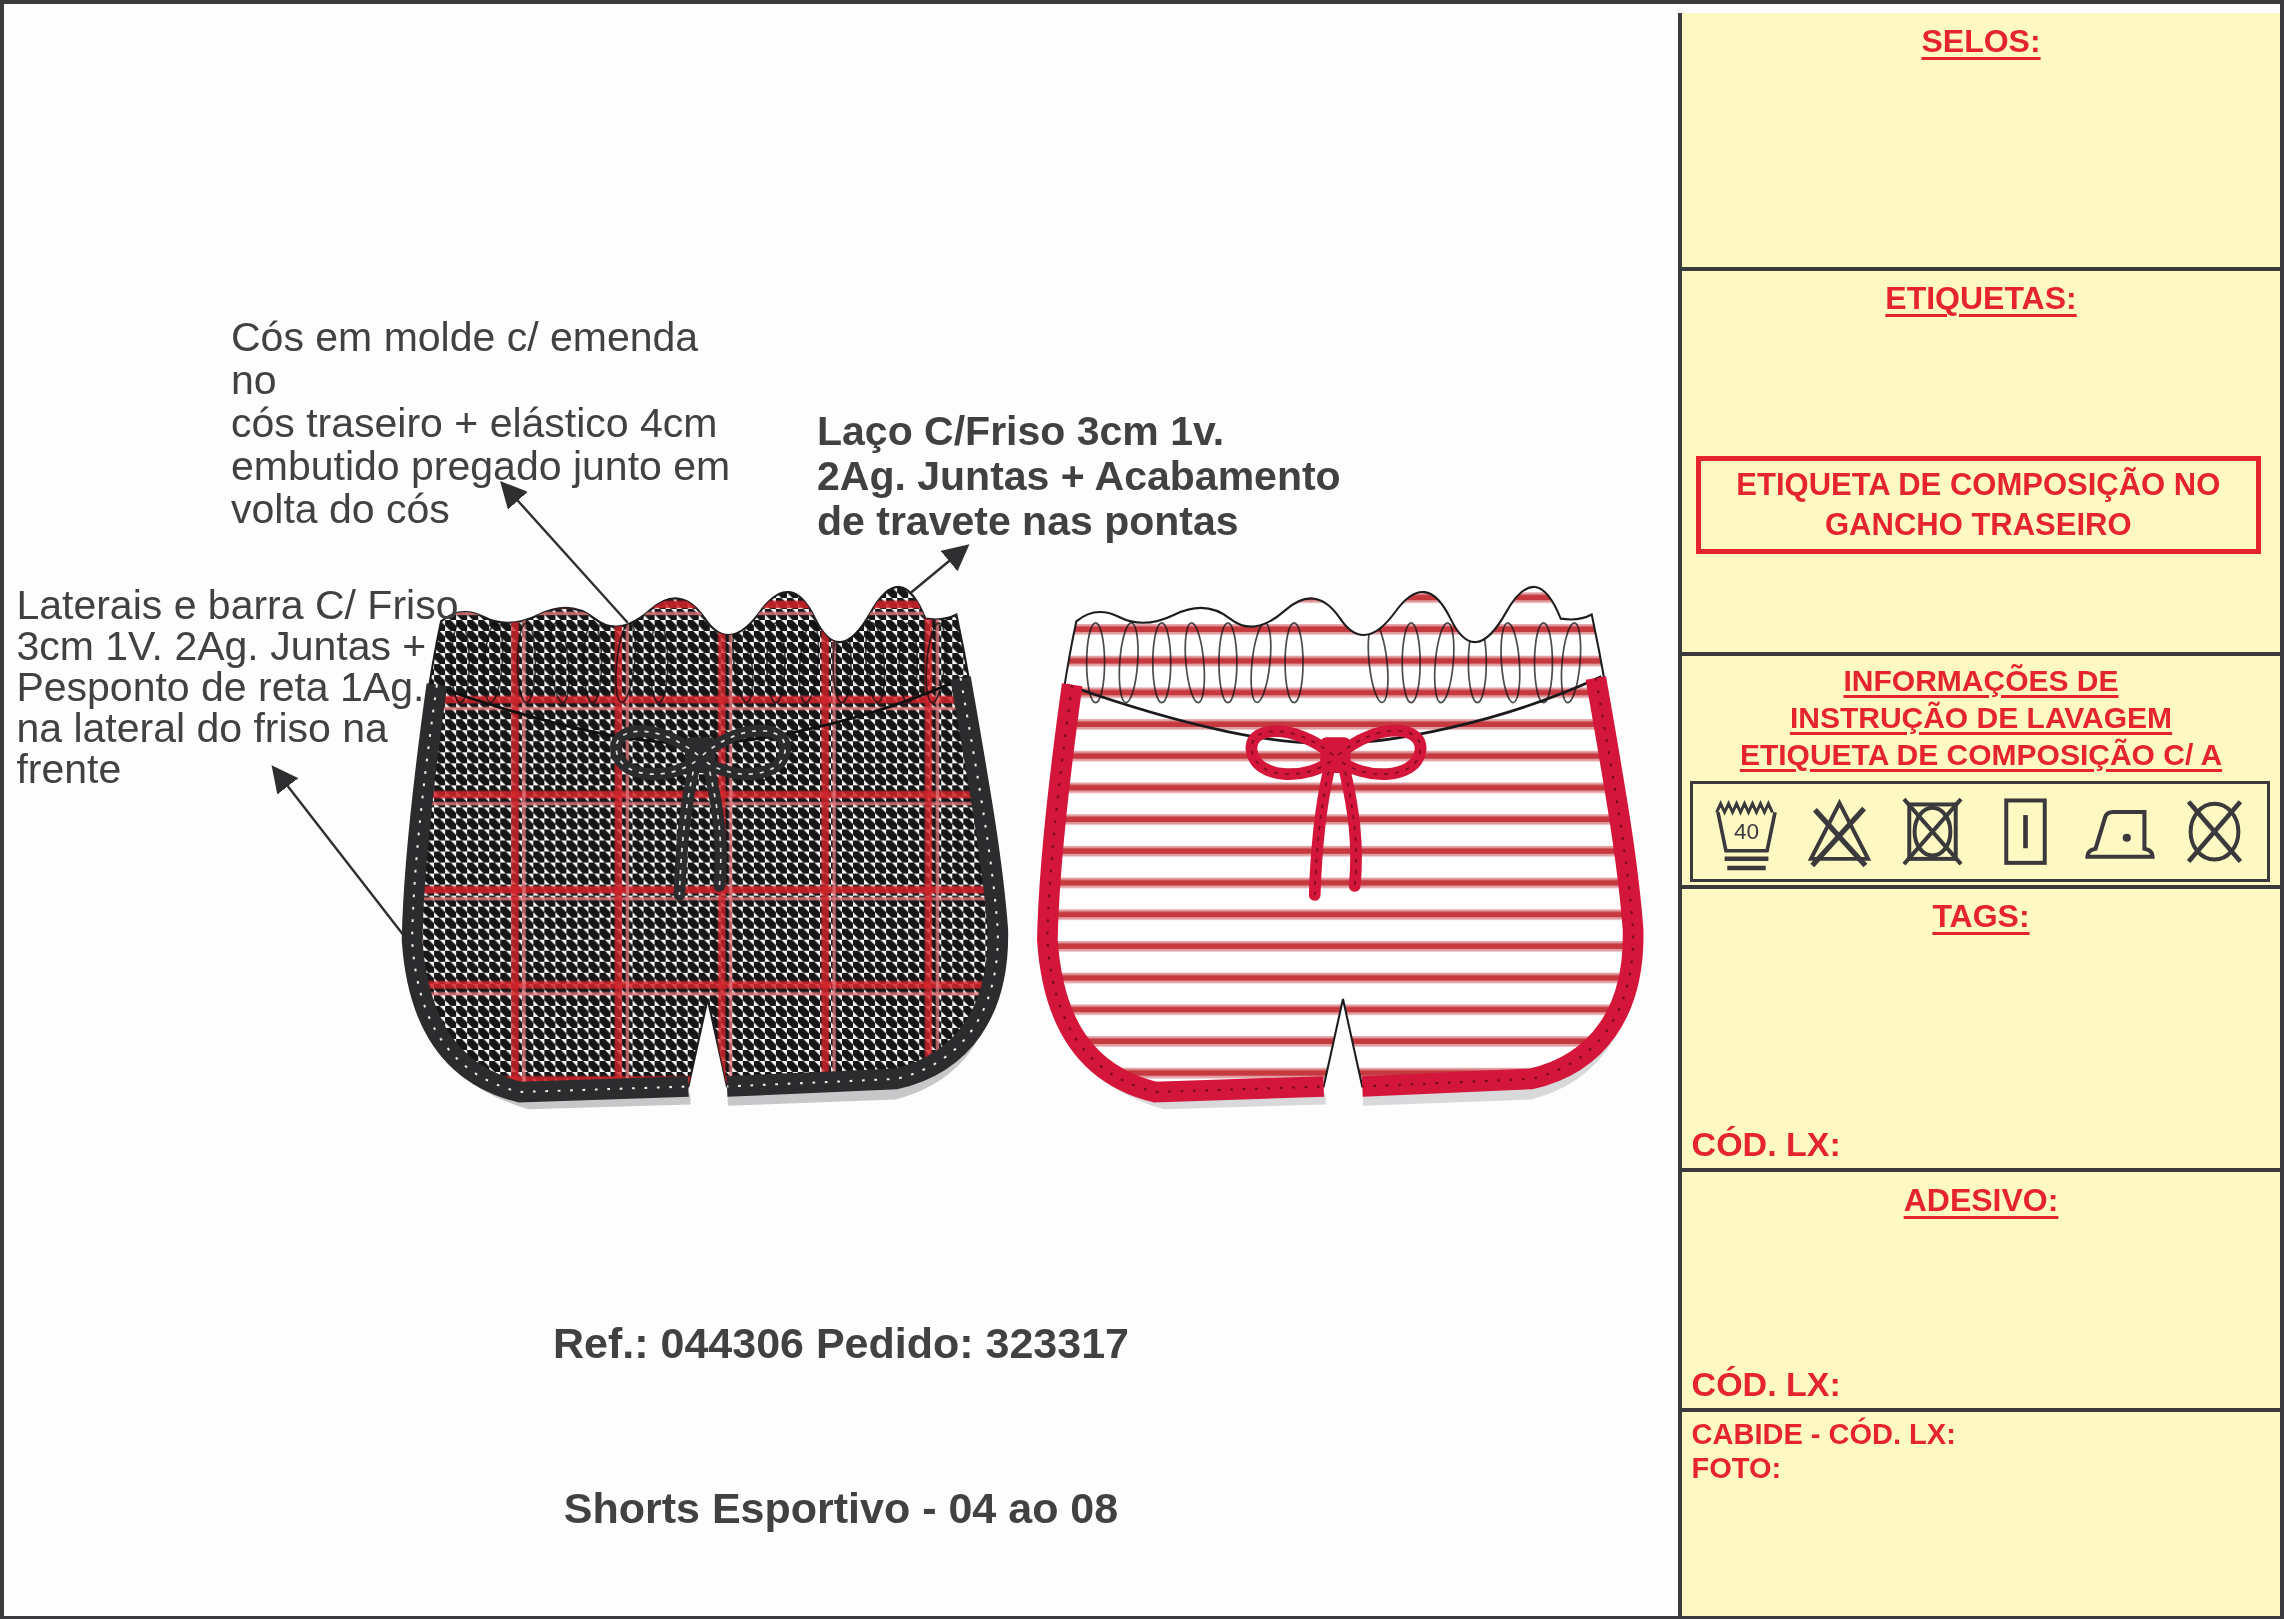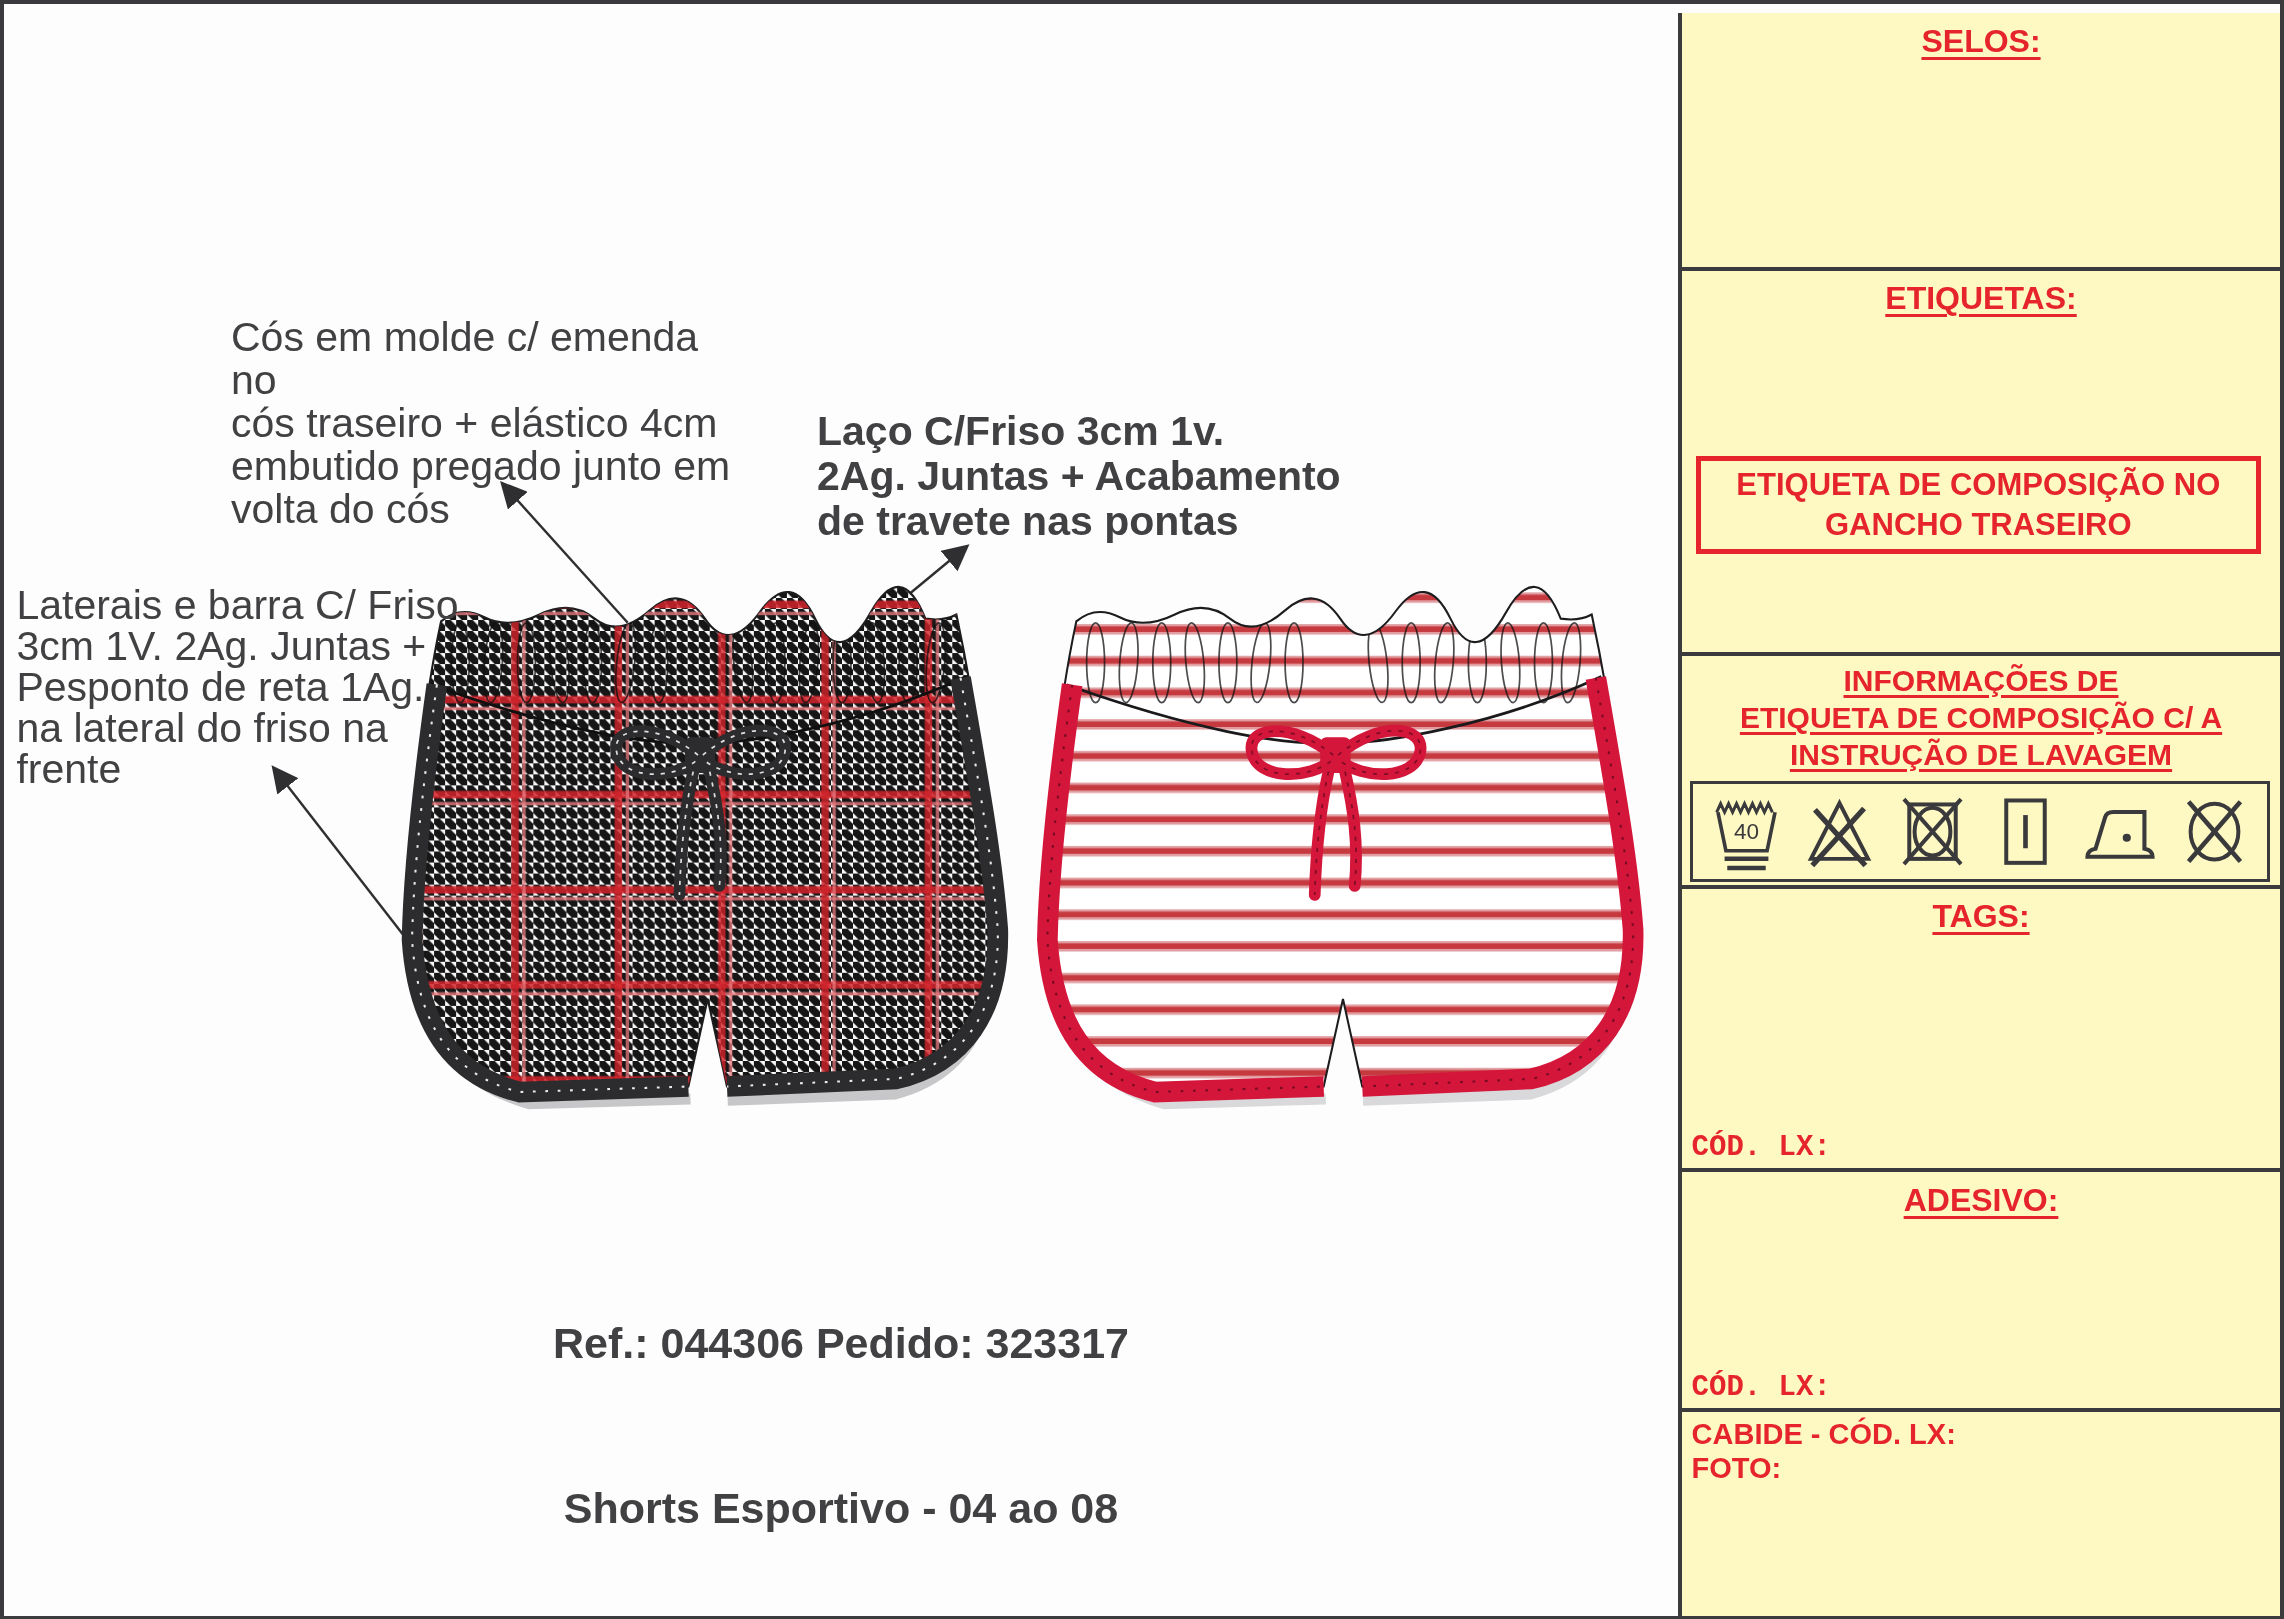--- a/index.html
+++ b/index.html
@@ -49,21 +49,21 @@
     text-align:center;font-weight:bold;font-size:31px;line-height:40px;color:#e5252b;
   }
   .care-box{
     position:absolute;left:8.3px;right:9.6px;top:119px;height:101px;
     border:3.4px solid #3b3b3d;box-sizing:border-box;
     display:flex;align-items:center;justify-content:space-around;padding:0 6.9px;
   }
   .care-box svg{display:block;}
   .corner-label{
     position:absolute;left:9.6px;bottom:4.1px;
-    font-weight:bold;font-size:29px;color:#e5252b;font-family:Liberation Mono, monospace;
+    font-weight:bold;font-size:34px;color:#e5252b;
   }
   .stack-labels{
     padding:5.5px 0 0 9.6px;font-weight:bold;font-size:29px;line-height:34px;color:#e5252b;
   }
 </style>
 </head>
 <body>
 
 <div class="page">
 
@@ -230,22 +230,22 @@
       <div class="sec-title">ETIQUETAS:</div>
       <div class="comp-box">
         <div>ETIQUETA DE COMPOSIÇÃO NO</div>
         <div>GANCHO TRASEIRO</div>
       </div>
     </div>
 
     <div class="sec" style="height:227px;">
       <div class="info-title">
         <div>INFORMAÇÕES DE</div>
+        <div>INSTRUÇÃO DE LAVAGEM</div>
         <div>ETIQUETA DE COMPOSIÇÃO C/ A</div>
-        <div>INSTRUÇÃO DE LAVAGEM</div>
       </div>
       <div class="care-box">
 
         <svg width="73" height="87" viewBox="0 0 110 126" fill="none" stroke="#3a3a3c" stroke-width="5.5" aria-label="wash-40-gentle-icon">
           <path d="M12,34 L24,92 H86 L98,34"></path>
           <path d="M10,34 l6,-13 6,13 6,-13 6,13 6,-13 6,13 6,-13 6,13 6,-13 6,13 6,-13 6,13 6,-13 6,13" stroke-width="4.5"></path>
           <text x="55" y="74" text-anchor="middle" font-size="34" font-family="Liberation Sans, sans-serif" fill="#3a3a3c" stroke="none">40</text>
           <line x1="22" y1="104" x2="88" y2="104" stroke-width="7"></line>
           <line x1="26" y1="118" x2="84" y2="118" stroke-width="7"></line>
         </svg>

